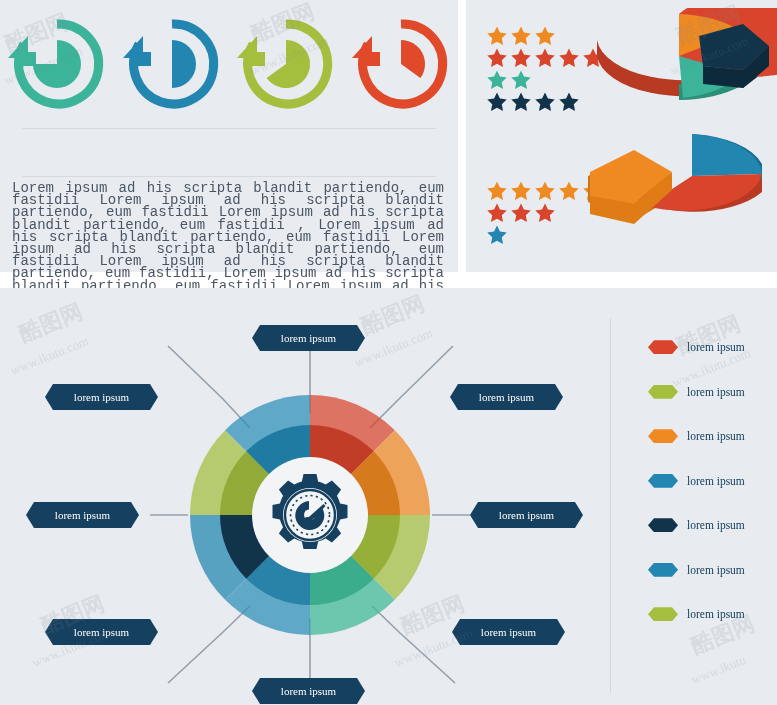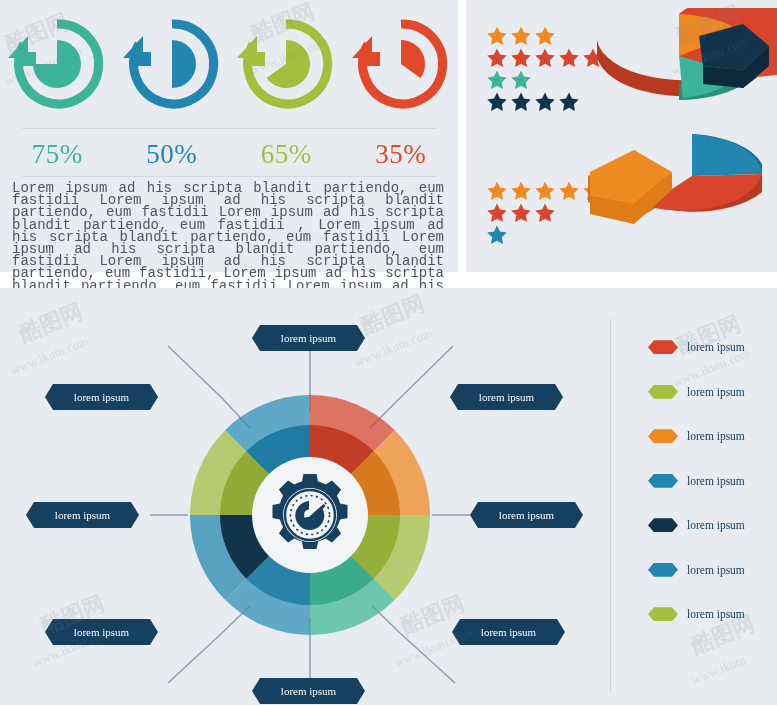--- a/index.html
+++ b/index.html
@@ -89,26 +89,20 @@
         </div>
         <div class="ring-cell">
           <svg width="110" height="112" viewBox="0 0 110 112" class="ring-svg">
             <path d="M 22 36 A 40 40 0 1 0 55 16" fill="none" stroke="#e0492a" stroke-width="9"></path>
             <path d="M 6 50 L 26 28 L 26 50 Z M 18 44 L 34 44 L 34 58 L 18 58 Z" fill="#e0492a"></path>
             <path d="M 55 56 L 55 32 A 24 24 0 0 1 74.41640786499875 70.10684605501936 Z" fill="#e0492a"></path>
           </svg>
         </div>
       </div>
     <div class="hr" id="hr-top"></div>
-    <div class="pct-row" id="pct-row">
-        <div class="pct-cell" style="color: rgb(60, 180, 154);">75%</div>
-        <div class="pct-cell" style="color: rgb(34, 134, 176);">50%</div>
-        <div class="pct-cell" style="color: rgb(164, 191, 62);">65%</div>
-        <div class="pct-cell" style="color: rgb(224, 73, 42);">35%</div>
-      </div>
     <div class="hr" id="hr-bot"></div>
     <div class="lorem-block">Lorem ipsum ad his scripta blandit partiendo, eum fastidii Lorem ipsum ad his scripta blandit partiendo, eum fastidii Lorem ipsum ad his scripta blandit partiendo, eum fastidii , Lorem ipsum ad his scripta blandit partiendo, eum fastidii Lorem ipsum ad his scripta blandit partiendo, eum fastidii Lorem ipsum ad his scripta blandit partiendo, eum fastidii, Lorem ipsum ad his scripta blandit partiendo, eum fastidii Lorem ipsum ad his scripta blandit partiendo, eum fastidii Lorem ipsum ad his scripta blandit partiendo, eum fastidii</div>
   </div>
 
   <div class="panel" id="panel-stars">
     <div class="stars-group" id="stars-a">
         <div class="star-row">
           <svg width="22" height="22" viewBox="0 0 24 24" class="star">
             <path d="M12 1.6 L15.2 8.3 L22.6 9.3 L17.2 14.4 L18.6 21.8 L12 18.2 L5.4 21.8 L6.8 14.4 L1.4 9.3 L8.8 8.3 Z" fill="#ef8a22"></path>
           </svg>

